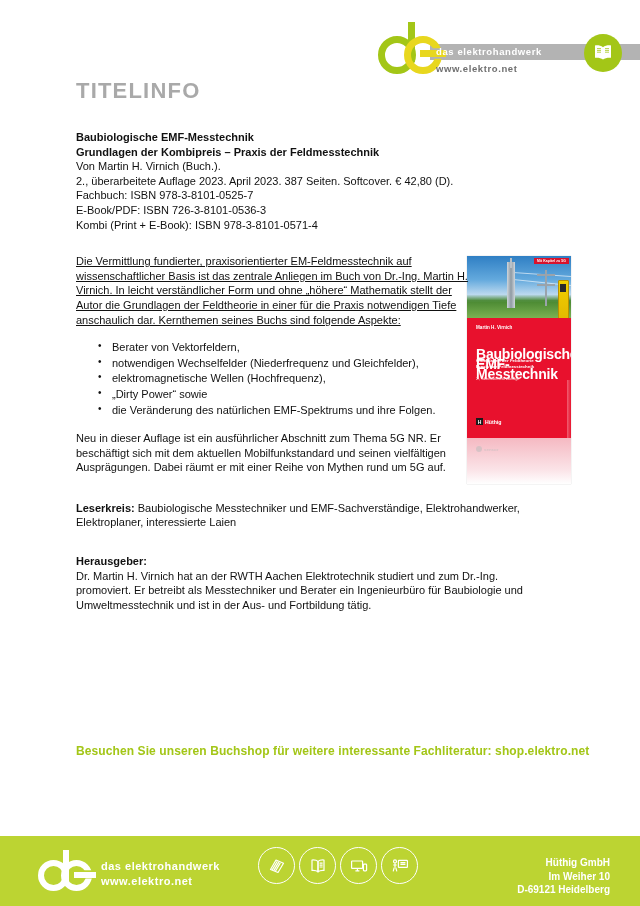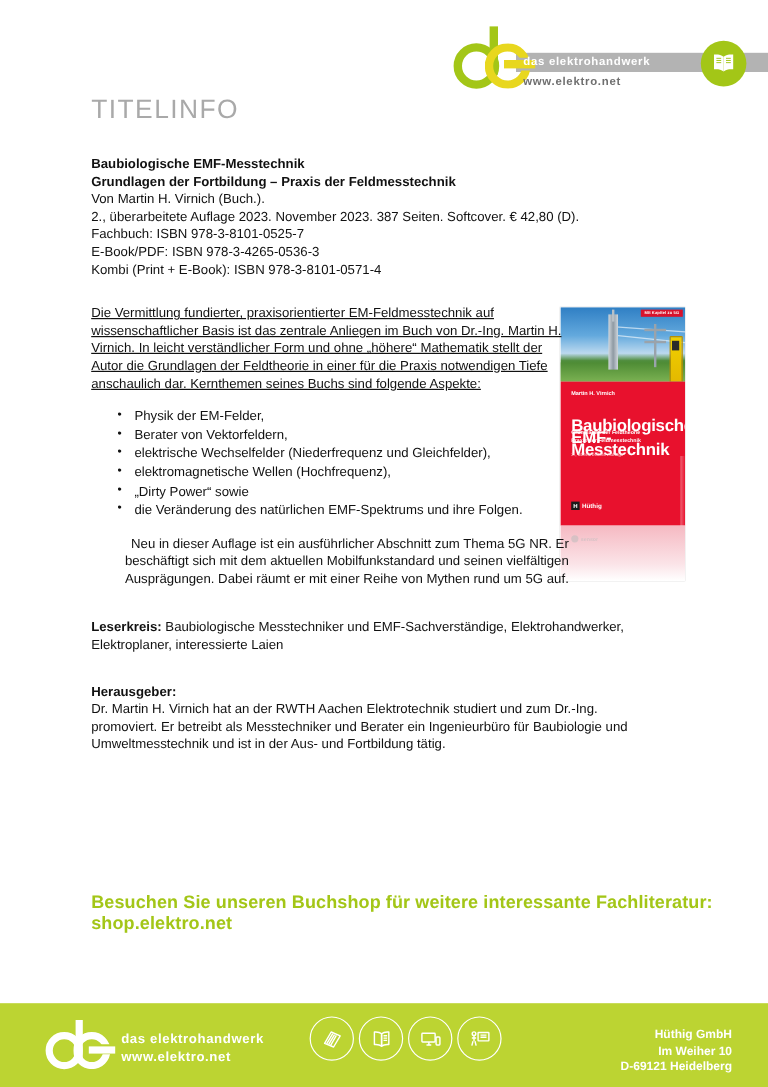--- a/index.html
+++ b/index.html
@@ -107,21 +107,21 @@
     display: flex;
     align-items: center;
     justify-content: center;
   }
 
   .titelinfo {
     position: absolute;
     left: 76px;
     top: 78px;
     font-size: 22px;
-    font-weight: 400;
+    font-weight: 700;
     letter-spacing: 1.2px;
     color: #a9a9a9;
   }
 
   
   .content {
     position: absolute;
     left: 76px;
     top: 130px;
     width: 490px;
@@ -160,34 +160,33 @@
   ul.aspects li::before {
     content: "\2022";
     position: absolute;
     left: 0;
     top: -1px;
     font-size: 10px;
   }
   .para5g {
     width: 398px;
     margin: 0 0 26px 0;
-    text-align: right;
   }
   .section {
     width: 470px;
     margin: 0 16px 24px 0;
   }
   .section .lbl { font-weight: bold; }
   .section-head { font-weight: bold; }
 
   .shoplink {
     position: absolute;
     left: 76px;
     top: 744px;
-    font-size: 15px;
+    font-size: 12px;
     font-weight: bold;
     color: #a3c617;
     letter-spacing: 0.1px;
   }
 
   
   .bookcover {
     position: absolute;
     left: 467px;
     top: 256px;
@@ -431,34 +430,33 @@
       <span class="dot"></span>
       <span class="txt">sensor</span>
     </div>
   </div>
 </div>
 
 <div class="content">
 
   <div class="meta-block">
     <div class="t1 meta-line">Baubiologische EMF-Messtechnik</div>
-    <div class="t2 meta-line">Grundlagen der Fortbildung – Praxis der Feldmesstechnik</div>
+    <div class="t2 meta-line">Grundlagen der Kombipreis – Praxis der Feldmesstechnik</div>
     <div class="meta-line">Von Martin H. Virnich (Buch.).</div>
-    <div class="meta-line">2., überarbeitete Auflage 2023. November 2023. 387 Seiten. Softcover. € 42,80 (D).</div>
+    <div class="meta-line">2., überarbeitete Auflage 2023. April 2023. 387 Seiten. Softcover. € 42,80 (D).</div>
     <div class="meta-line">Fachbuch: ISBN 978-3-8101-0525-7</div>
-    <div class="meta-line">E-Book/PDF: ISBN 978-3-4265-0536-3</div>
+    <div class="meta-line">E-Book/PDF: ISBN 726-3-8101-0536-3</div>
     <div class="meta-line">Kombi (Print + E-Book): ISBN 978-3-8101-0571-4</div>
   </div>
 
   <p class="intro">Die Vermittlung fundierter, praxisorientierter EM-Feldmesstechnik auf wissenschaftlicher Basis ist das zentrale Anliegen im Buch von Dr.-Ing. Martin H. Virnich. In leicht verständlicher Form und ohne „höhere“ Mathematik stellt der Autor die Grundlagen der Feldtheorie in einer für die Praxis notwendigen Tiefe anschaulich dar. Kernthemen seines Buchs sind folgende Aspekte:</p>
 
   <ul class="aspects">
-    <li>Physik der EM-Felder,</li>
     <li>Berater von Vektorfeldern,</li>
-    <li>elektrische Wechselfelder (Niederfrequenz und Gleichfelder),</li>
+    <li>notwendigen Wechselfelder (Niederfrequenz und Gleichfelder),</li>
     <li>elektromagnetische Wellen (Hochfrequenz),</li>
     <li>„Dirty Power“ sowie</li>
     <li>die Veränderung des natürlichen EMF-Spektrums und ihre Folgen.</li>
   </ul>
 
   <p class="para5g">Neu in dieser Auflage ist ein ausführlicher Abschnitt zum Thema 5G NR. Er beschäftigt sich mit dem aktuellen Mobilfunkstandard und seinen vielfältigen Ausprägungen. Dabei räumt er mit einer Reihe von Mythen rund um 5G auf.</p>
 
   <p class="section"><span class="lbl">Leserkreis:</span><span> Baubiologische Messtechniker und EMF-Sachverständige, Elektrohandwerker, Elektroplaner, interessierte Laien</span></p>
 
   <p class="section"><span class="section-head">Herausgeber:</span><br><span>Dr. Martin H. Virnich hat an der RWTH Aachen Elektrotechnik studiert und zum Dr.-Ing. promoviert. Er betreibt als Messtechniker und Berater ein Ingenieurbüro für Baubiologie und Umweltmesstechnik und ist in der Aus- und Fortbildung tätig.</span></p>

